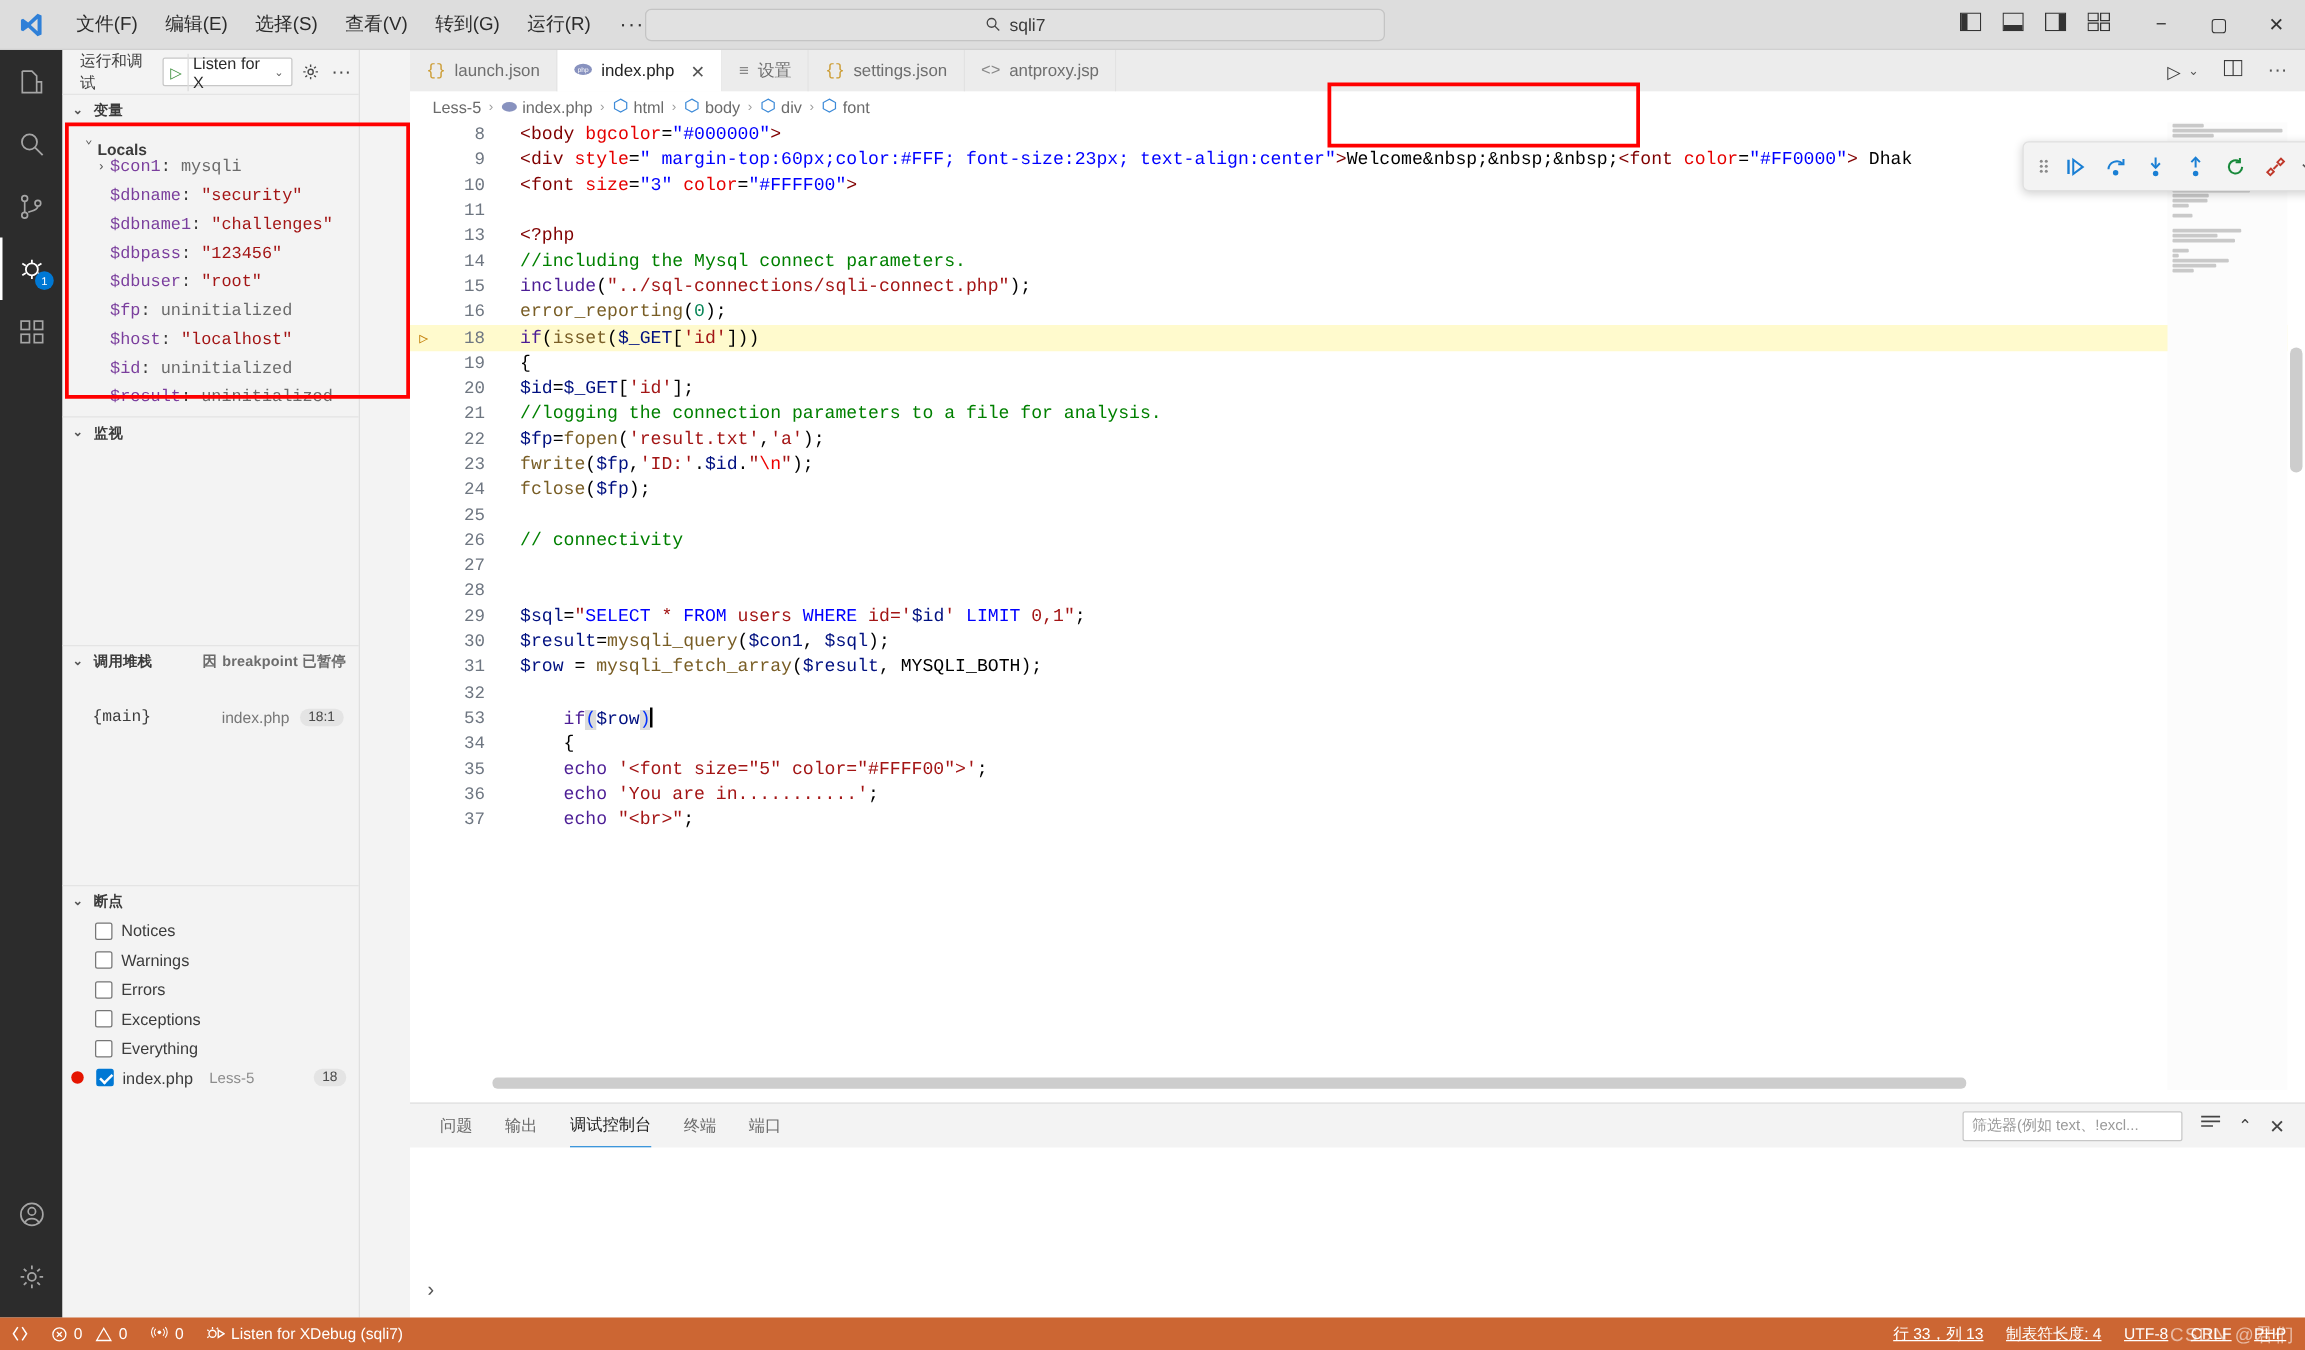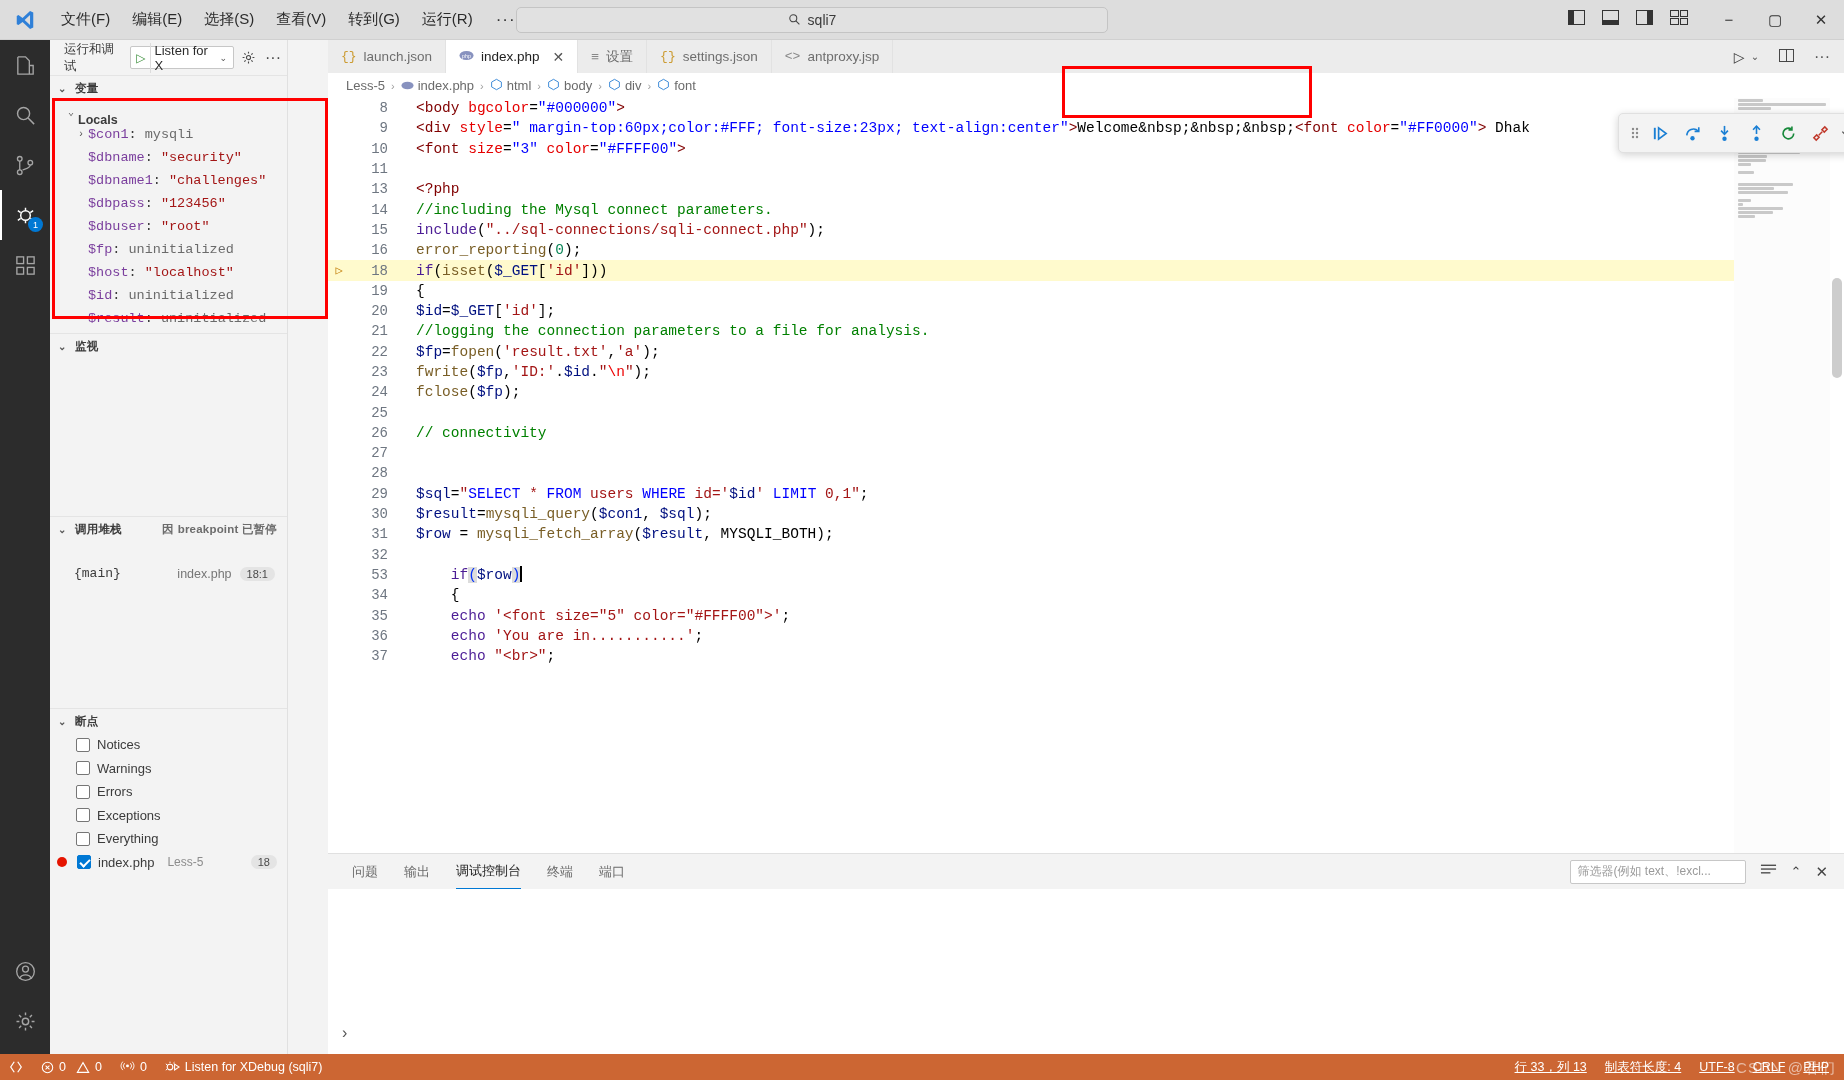--- a/index.html
+++ b/index.html
@@ -177,21 +177,21 @@
     background: #fcfcfc; overflow:hidden;
   }
   .mm-line { height: 3px; margin: 1px 0 0 4px; border-radius:1px; }
   .vscrollbar { position:absolute; right:0; top:58px; bottom:182px; width:14px; background:#fff;}
   .vthumb { position:absolute; right:2px; top:180px; width:10px; height:100px; background:#cdcdcd; border-radius:5px;}
   .hscroll { position:absolute; left:66px; right:110px; bottom:183px; height:9px; }
   .hthumb { height:9px; background:#cdcdcd; border-radius:4px; width:88%; }
 
   
   .panel {
-    position:absolute; left:0; right:0; bottom:0; height:201px; background:#f3f3f3;
+    position:absolute; left:0; right:0; bottom:0; height:172px; background:#f3f3f3;
     border-top:1px solid #e0e0e0;
   }
   .panel-tabs { height: 35px; display:flex; align-items:center; padding-left: 24px; gap: 26px; }
   .ptab { font-size: 13px; color:#6b6b6b; height:35px; display:flex; align-items:center; }
   .ptab.active { color:#222; border-bottom: 1px solid #0078d4; }
   .panel-right { margin-left:auto; display:flex; align-items:center; gap:14px; padding-right:16px;}
   .filter-box {
     width: 176px; height: 24px; border:1px solid #c7c7c7; background:#fff;
     display:flex; align-items:center; padding: 0 7px; font-size:12px; color:#9a9a9a;
     border-radius:2px;

